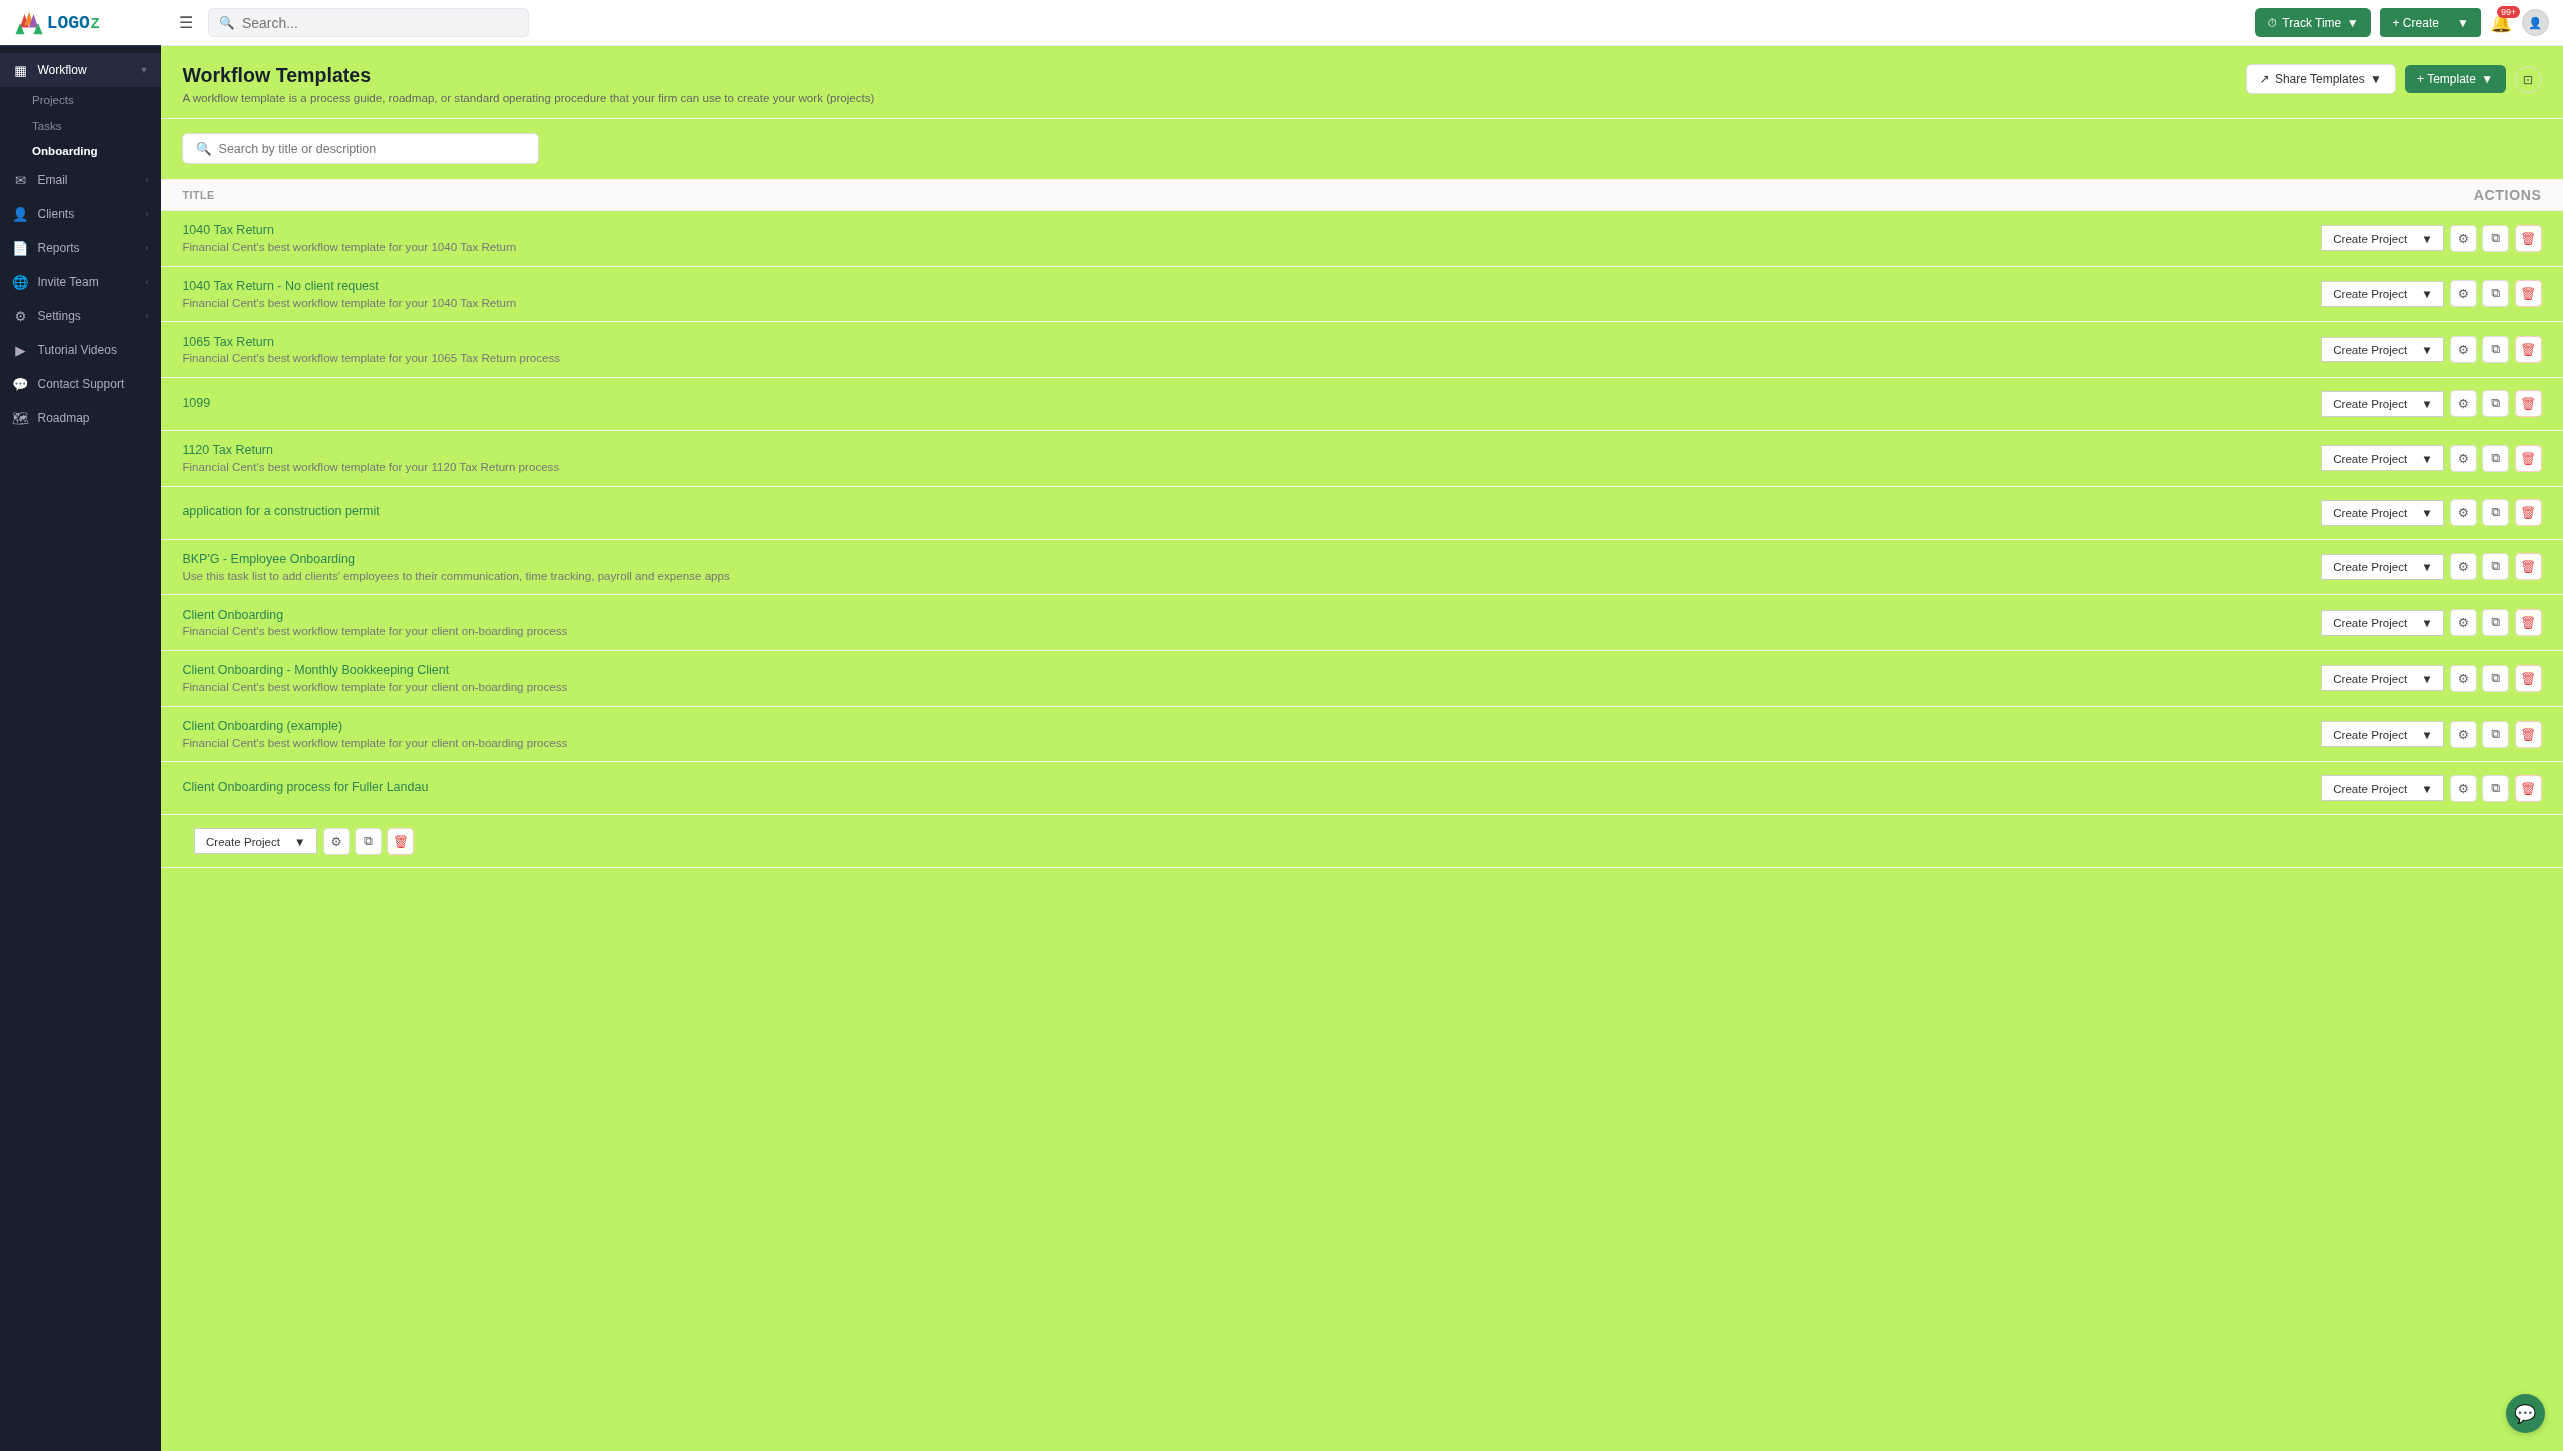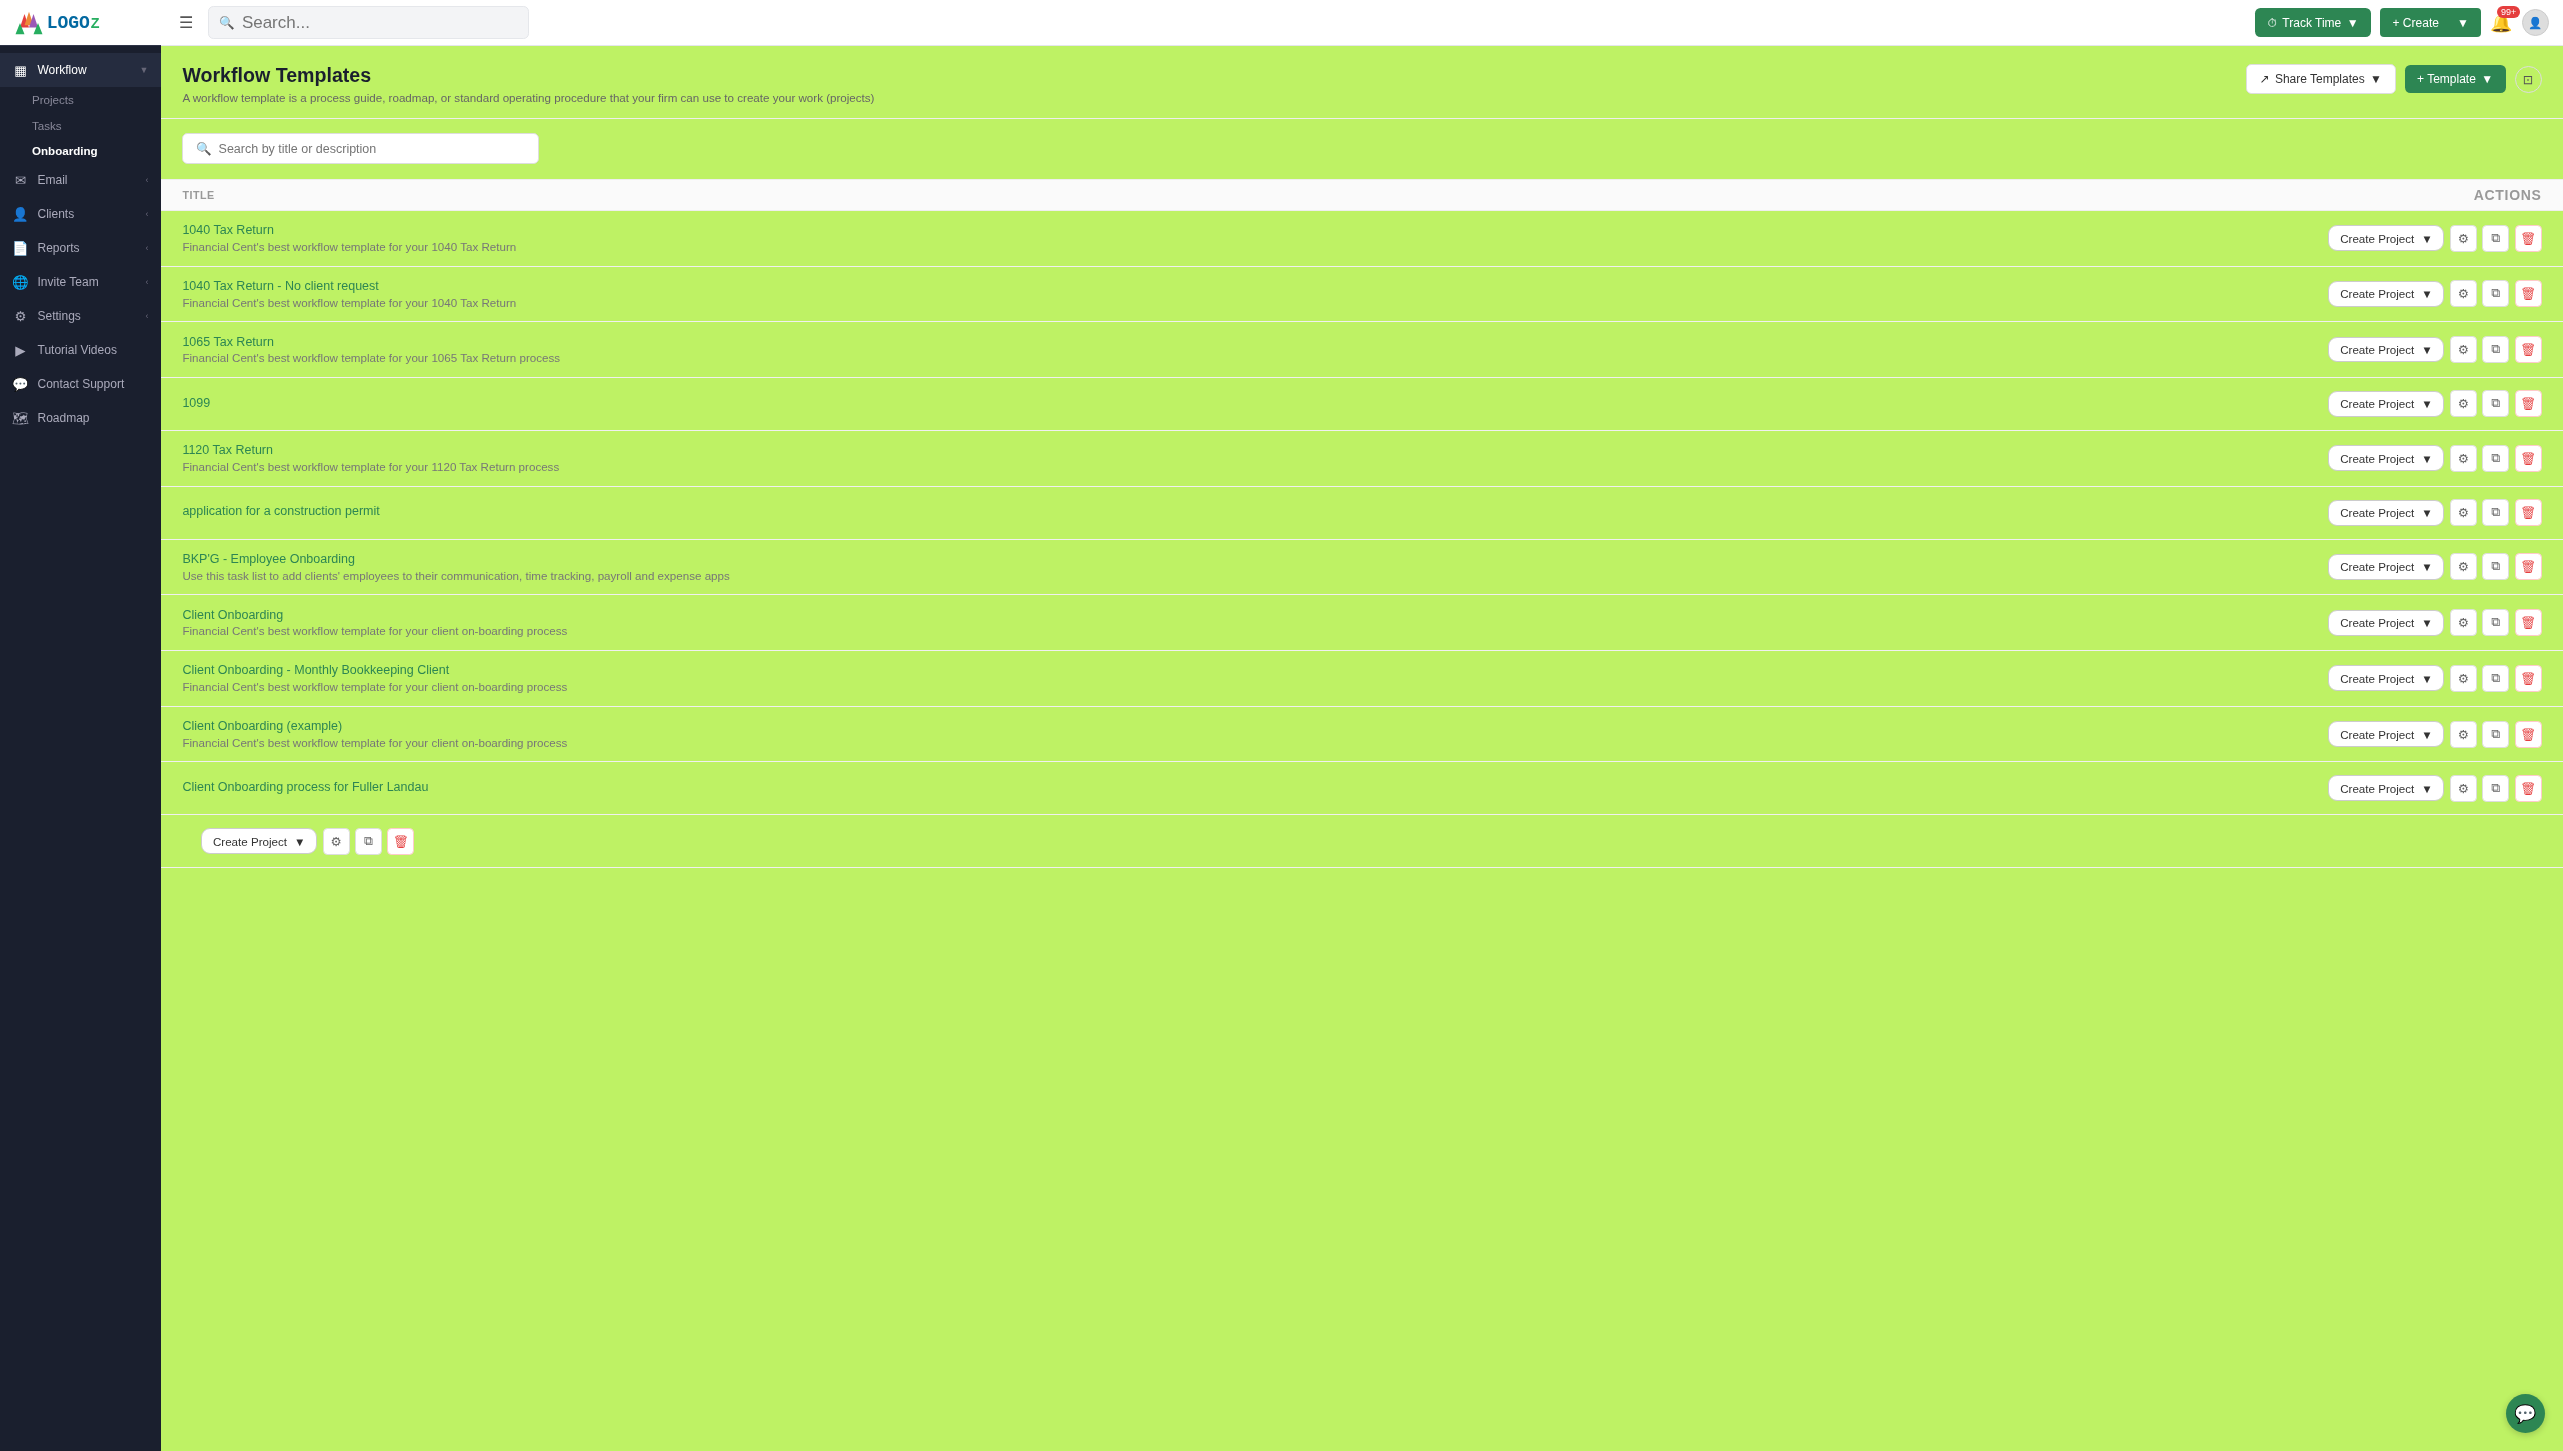--- a/index.html
+++ b/index.html
@@ -17,21 +17,21 @@
     .sidebar-item .chevron { font-size: 9px; color: #667; }
     .sidebar-sub { padding-left: 32px; }
     .sidebar-sub-item { display: flex; align-items: center; padding: 6.2px 12.5px 6.2px 0; cursor: pointer; color: #889; font-size: 11.6px; }
     .sidebar-sub-item.active { color: #fff; font-weight: 600; }
     .sidebar-icon { width: 16px; height: 16px; display: flex; align-items: center; justify-content: center; font-size: 13.4px; flex-shrink: 0; }
 
     
     .topbar { height: 46px; background: #fff; border-bottom: 0.9px solid #e5e7eb; display: flex; align-items: center; padding: 0 14.3px; gap: 10.7px; }
     .topbar-hamburger { cursor: pointer; color: #555; font-size: 16px; padding: 3.6px; }
     .topbar-search { flex: 1; max-width: 321px; display: flex; align-items: center; background: #f3f4f6; border-radius: 5.4px; padding: 5.4px 10.7px; gap: 7.1px; border: 0.9px solid #e5e7eb; }
-    .topbar-search input { border: none; background: transparent; outline: none; font-size: 17px; color: #b91c1c; width: 100%; }
+    .topbar-search input { border: none; background: transparent; outline: none; font-size: 14px; color: #b91c1c; width: 100%; }
     .search-icon { color: #999; font-size: 12.5px; }
     .topbar-right { margin-left: auto; display: flex; align-items: center; gap: 9px; }
     .btn-track-time { background: #2d8653; color: #fff; border: none; border-radius: 5.4px; padding: 7.1px 12.5px; cursor: pointer; font-size: 12px; display: flex; align-items: center; gap: 5.4px; }
     .btn-create { background: #2d8653; color: #fff; border: none; border-radius: 4px; padding: 7.1px 12.5px; cursor: pointer; font-size: 12px; display: flex; align-items: center; gap: 18px; }
     .topbar-bell { position: relative; cursor: pointer; }
     .topbar-bell .badge { position: absolute; top: -5.4px; right: -7.1px; background: #e53e3e; color: #fff; font-size: 9px; border-radius: 7.1px; padding: 0.9px 3.6px; }
     .topbar-avatar { width: 27px; height: 27px; border-radius: 50%; background: #ddd; cursor: pointer; display: flex; align-items: center; justify-content: center; font-size: 11.6px; color: #555; border: 0.9px solid #ccc; }
 
     
     .main { flex: 1; display: flex; flex-direction: column; overflow: hidden; }
@@ -56,21 +56,21 @@
     .template-table { width: 100%; }
     .table-header { display: flex; align-items: center; padding: 7.1px 21.4px; background: #fafafa; border-bottom: 0.9px solid #eee; }
     .col-title { flex: 1; font-size: 10.7px; font-weight: 600; color: #999; letter-spacing: 0.05em; text-transform: uppercase; }
     .col-actions { font-size: 14px; font-weight: 600; color: #999; letter-spacing: 0.05em; text-transform: uppercase; width: 232px; text-align: right; }
 
     .template-row { display: flex; align-items: center; padding: 12.5px 21.4px; border-bottom: 0.9px solid #f0f0f0; }
     .template-info { flex: 1; }
     .template-name { color: #2d8653; font-size: 12.5px; font-weight: 500; cursor: pointer; margin-bottom: 2.7px; }
     .template-desc { font-size: 11.6px; color: #777; }
     .template-actions { display: flex; align-items: center; gap: 5.4px; width: 232px; justify-content: flex-end; }
-    .btn-create-project { background: #fff; color: #333; border: 0.9px solid #ccc; border-radius: 9px; padding: 5.4px 10.7px; cursor: pointer; font-size: 11.6px; display: flex; align-items: center; gap: 7px; white-space: nowrap; }
+    .btn-create-project { background: #fff; color: #333; border: 0.9px solid #ccc; border-radius: 0; padding: 5.4px 10.7px; cursor: pointer; font-size: 11.6px; display: flex; align-items: center; gap: 14px; white-space: nowrap; }
     .btn-icon { width: 27px; height: 27px; border: 0.9px solid #ddd; border-radius: 4.5px; display: flex; align-items: center; justify-content: center; cursor: pointer; font-size: 12.5px; color: #666; background: #fff; }
     .btn-icon.red { color: #e53e3e; border-color: #fecaca; }
 
     
     .chat-bubble { position: fixed; bottom: 18px; right: 18px; width: 39px; height: 39px; background: #2d8653; border-radius: 50%; display: flex; align-items: center; justify-content: center; color: #fff; cursor: pointer; font-size: 18px; box-shadow: 0 1.8px 7.1px rgba(0,0,0,0.2); }
 
     
     .logo-svg { width: 36px; height: 32px; }
   </style>
 </head>

